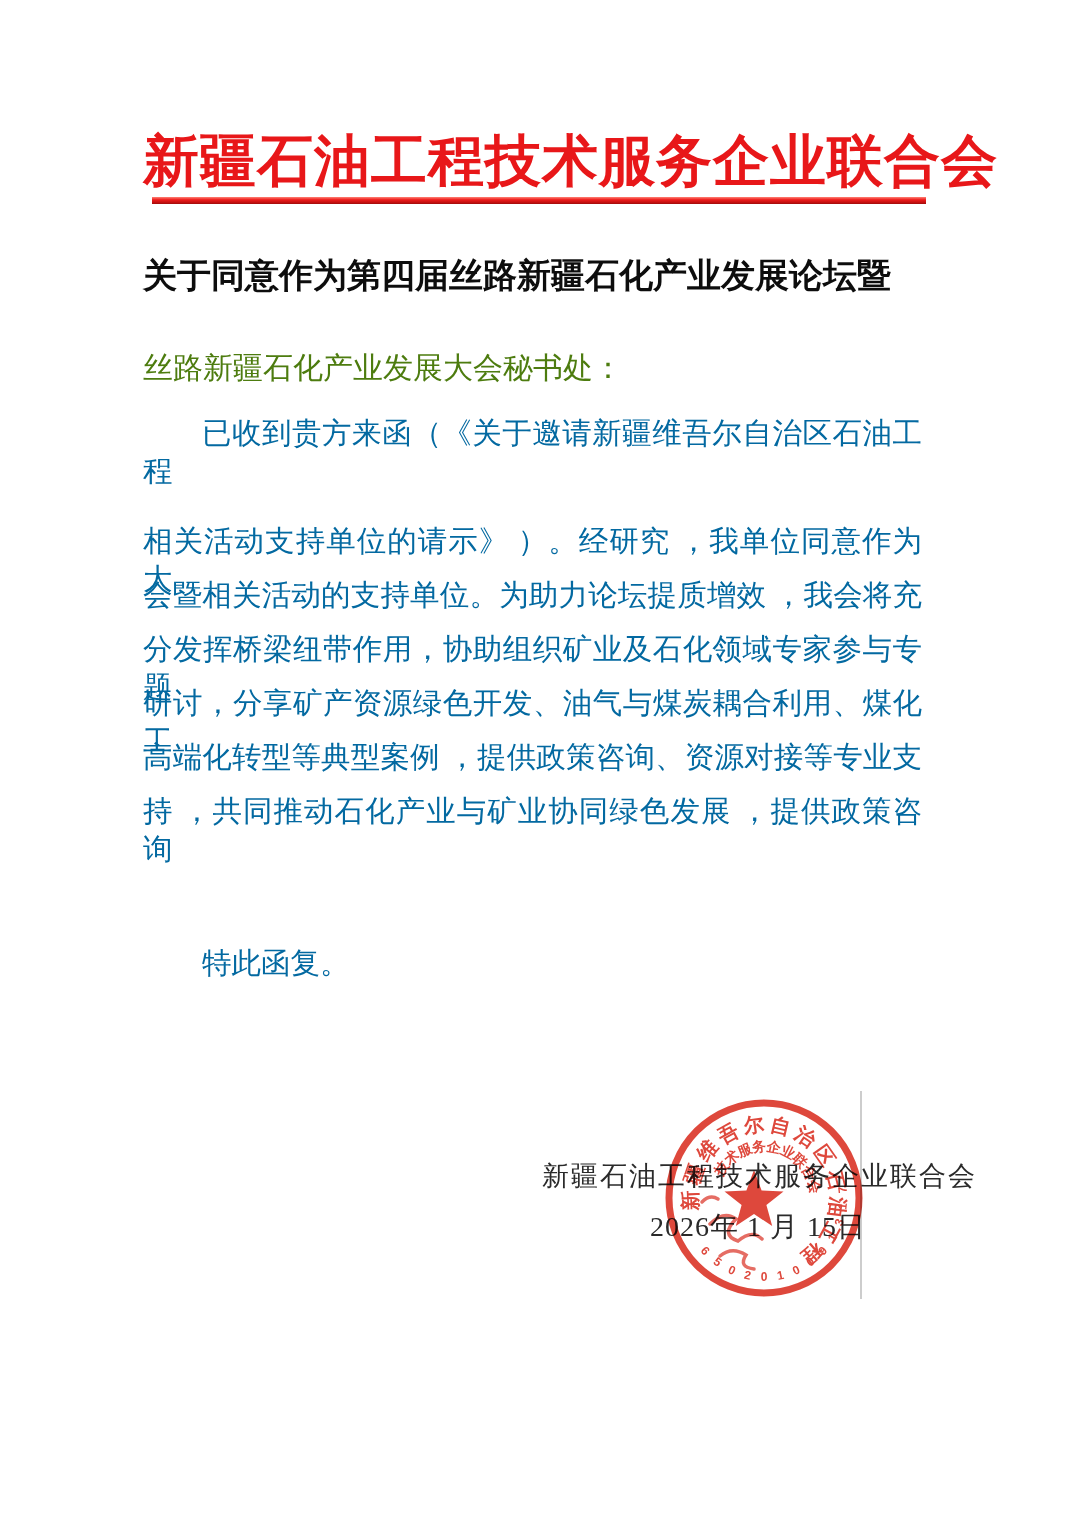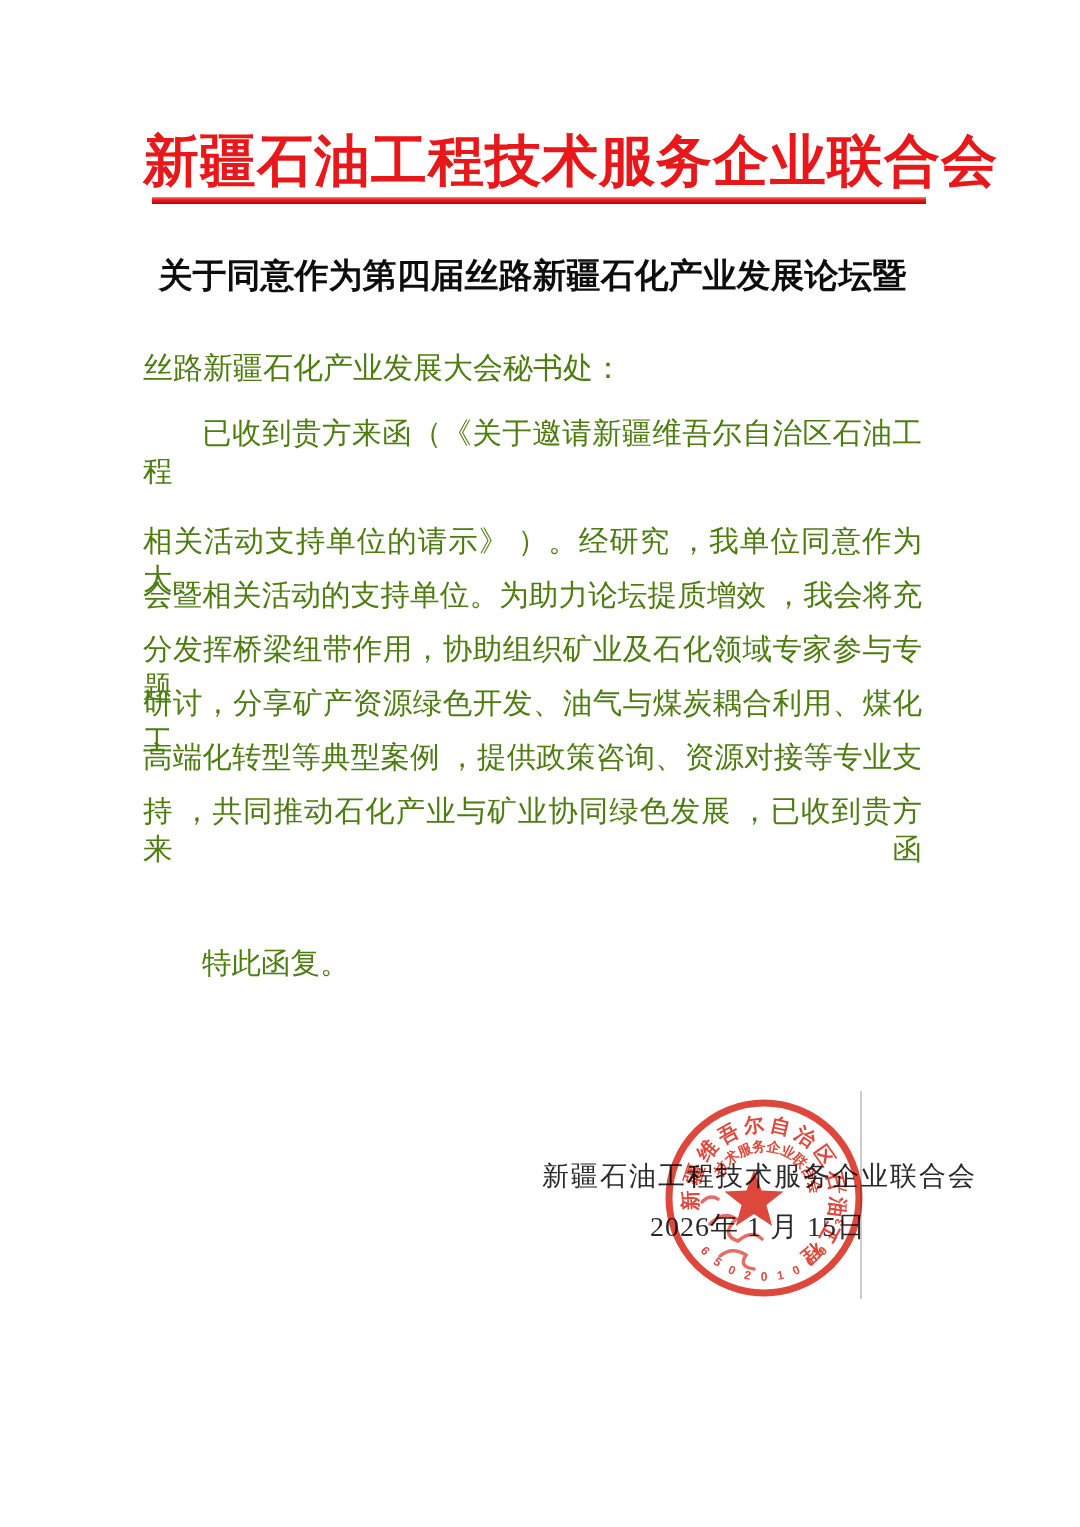--- a/index.html
+++ b/index.html
@@ -6,28 +6,28 @@
   body{width:1080px;height:1527px;position:relative;overflow:hidden;
        font-family:"Liberation Serif","DejaVu Serif",serif;}
   .page{position:absolute;inset:0;background:#ffffff;}
 
   .org-title{position:absolute;top:124px;left:143px;width:779px;text-align:center;
     font-family:"Liberation Sans","DejaVu Sans",sans-serif;font-weight:bold;
     font-size:56px;letter-spacing:1px;color:#e81719;white-space:nowrap;}
   .red-line{position:absolute;top:197px;left:152px;width:774px;height:7px;
     background:linear-gradient(180deg,#ff8175 0%,#ee1b1b 40%,#c10f0f 80%,#9e0c0c 100%);}
 
-  .doc-title{position:absolute;top:258px;left:143px;width:779px;text-align:center;
+  .doc-title{position:absolute;top:258px;left:143px;width:779px;
     font-family:"Liberation Sans","DejaVu Sans",sans-serif;font-weight:bold;
     font-size:34px;line-height:34px;color:#0d0d0d;}
 
   .salutation{position:absolute;left:143px;top:350px;font-size:30px;color:#4d7c0f;
     white-space:nowrap;line-height:36px;}
 
-  .body-line{position:absolute;left:143px;width:779px;font-size:29.5px;color:#4d7c0f;
+  .body-line{position:absolute;left:143px;width:779px;font-size:29.5px;color:#0369a1;
     line-height:38px;}
   .fill{text-align:justify;text-align-last:justify;}
   .indent{text-indent:59px;}
 
   .sig-org{position:absolute;left:542px;top:1158px;font-size:27px;letter-spacing:2px;
     color:#2a2a2a;white-space:nowrap;}
   .sig-date{position:absolute;left:650px;top:1208px;font-size:28px;letter-spacing:1px;
     color:#2a2a2a;white-space:nowrap;}
 
   .artifact-line{position:absolute;left:860px;top:1091px;width:2px;height:208px;
@@ -51,21 +51,21 @@
   </div>
 
   <div class="salutation">丝路新疆石化产业发展大会秘书处：</div>
 
   <div class="body-line fill indent" style="top:414px">已收到贵方来函（《关于邀请新疆维吾尔自治区石油工程</div>
   <div class="body-line fill" style="top:576px">会暨相关活动的支持单位。为助力论坛提质增效 ，我会将充</div>
   <div class="body-line fill" style="top:522px">相关活动支持单位的请示》 ）。经研究 ，我单位同意作为大</div>
   <div class="body-line fill" style="top:630px">分发挥桥梁纽带作用，协助组织矿业及石化领域专家参与专题</div>
   <div class="body-line fill" style="top:738px">高端化转型等典型案例 ，提供政策咨询、资源对接等专业支</div>
   <div class="body-line fill" style="top:684px">研讨，分享矿产资源绿色开发、油气与煤炭耦合利用、煤化工</div>
-  <div class="body-line fill" style="top:792px">持 ，共同推动石化产业与矿业协同绿色发展 ，已收到贵方来函</div>
+  <div class="body-line fill" style="top:792px">持 ，共同推动石化产业与矿业协同绿色发展 ，提供政策咨询</div>
   <div class="body-line indent" style="top:944px">特此函复。</div>
 
   <div class="artifact-line"></div>
 
   <div class="sig-org">新疆石油工程技术服务企业联合会</div>
   <div class="sig-date">2026年 1 月 15日</div>
 
   <div class="seal">
     <svg viewBox="0 0 204 204" xmlns="http://www.w3.org/2000/svg">
       <circle cx="102" cy="102" r="95" fill="none" stroke="#dc3a2d" stroke-width="7"></circle>

